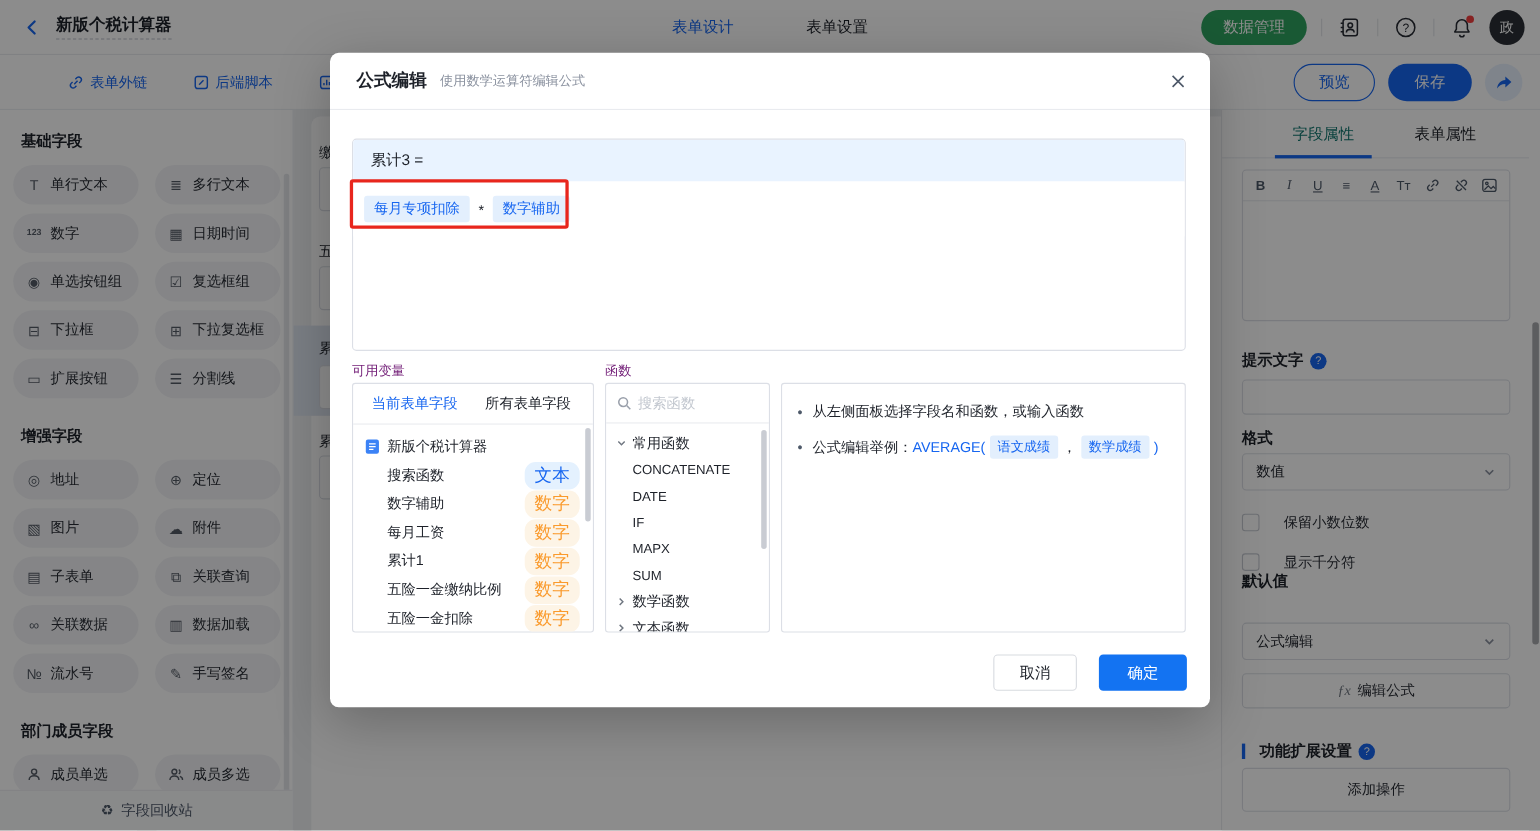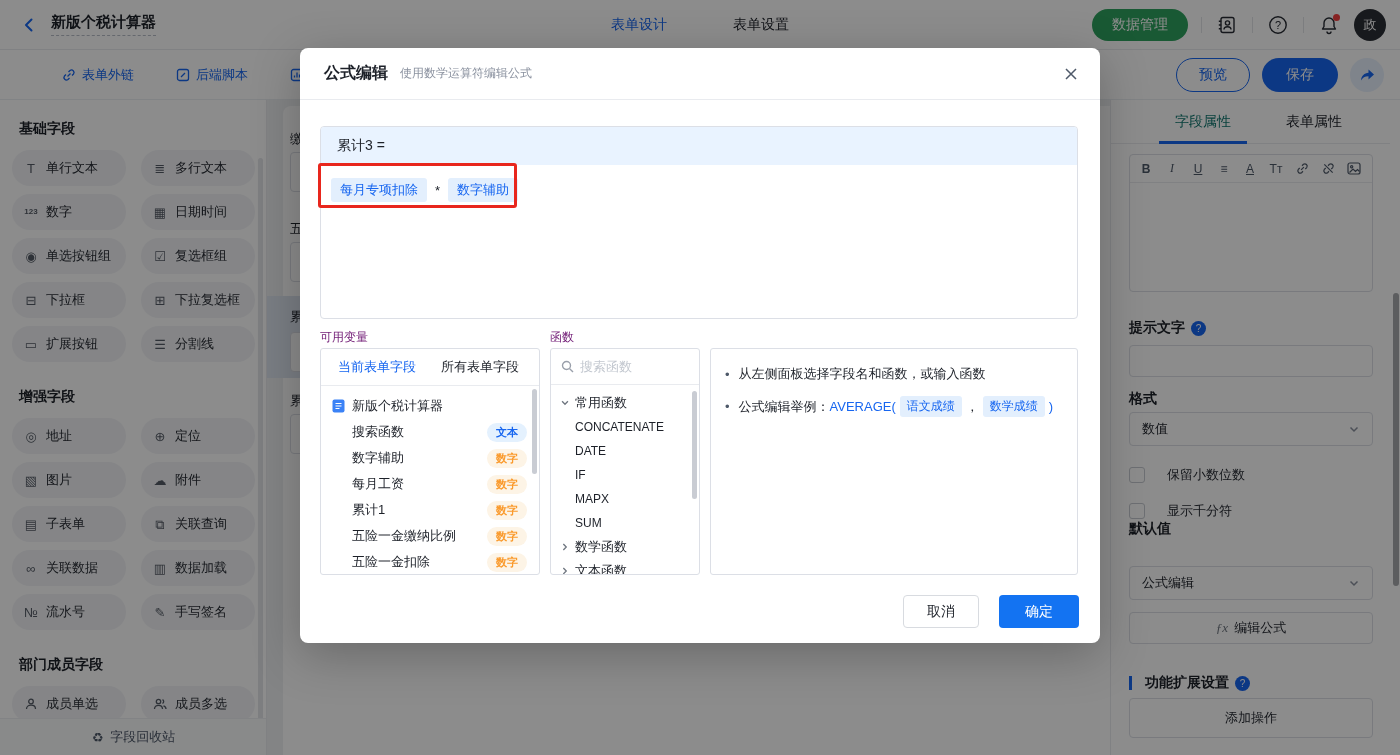--- a/index.html
+++ b/index.html
@@ -142,21 +142,21 @@
   .vars-tabs { height:37px; border-bottom:1px solid #e9ebef; display:flex;
     align-items:center; font-size:13px; }
   .vt1 { margin-left:17px; color:#1766f0; cursor:pointer; }
   .vt2 { margin-left:25px; color:#1d2129; cursor:pointer; }
   .vars-list { padding-top:7px; }
   .v-root { display:flex; align-items:center; gap:7px; padding-left:11px; height:26px;
     font-size:13px; color:#1d2129; cursor:pointer; }
   .v-row { display:flex; align-items:center; justify-content:space-between; height:26px;
     padding:0 12px 0 31px; font-size:13px; color:#1d2129; cursor:pointer; }
   .v-name { overflow:hidden; white-space:nowrap; }
-  .badge { font-size:11px; padding:2px 9px; border-radius:10px; flex:none;font-weight:bold; }
+  .badge { font-size:16px; padding:2px 9px; border-radius:10px; flex:none; }
   .badge.txt { color:#1766f0; background:#e4f1fe; }
   .badge.num { color:#fa9a2c; background:#fdf4e6; }
   .v-scroll { position:absolute; right:2px; top:40px; width:5px; height:85px;
     background:#c9ccd3; border-radius:3px; }
   .funcs { position:absolute; left:250px; top:300px; width:150px; height:227px;
     border:1px solid #dcdfe6; border-radius:3px; overflow:hidden; }
   .search-row { height:36px; border-bottom:1px solid #e9ebef; display:flex;
     align-items:center; padding:0 10px; gap:6px; }
   .search-input { border:none; outline:none; width:100px; font-size:13px; color:#1d2129; }
   .search-input::placeholder { color:#c2c7cf; }

